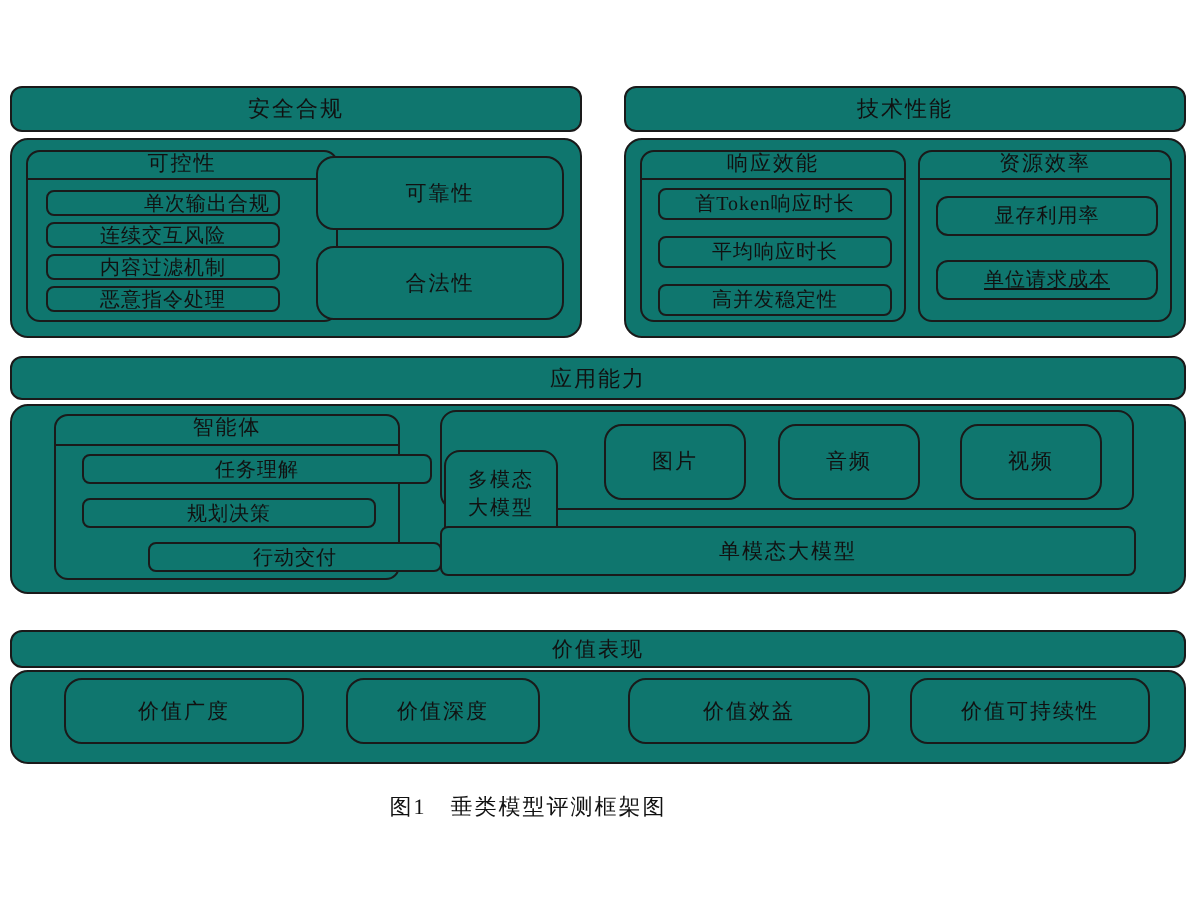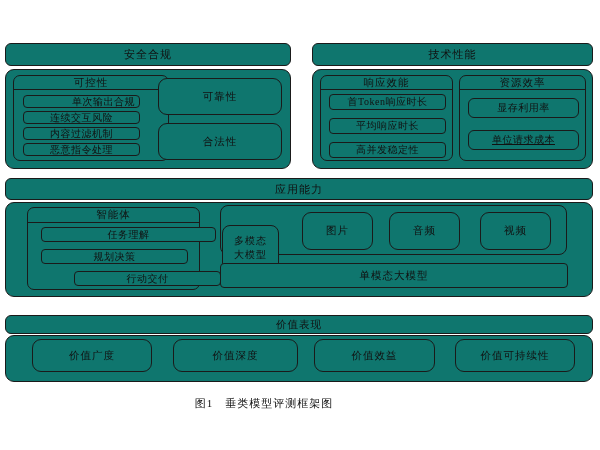--- a/index.html
+++ b/index.html
@@ -177,21 +177,21 @@
 
   <div class="abs" style="left:5px; top:315px; width:588px; height:67px;">
     <div class="bx hdr thick" style="left:0; top:0; width:588px; height:19px; font-size:10.5px;">
       <span>价值表现</span>
     </div>
     <div class="bx content thick" style="left:0; top:20px; width:588px; height:47px;"></div>
 
     <div class="bx cell" style="left:27px; top:24px; width:120px; height:33px;">
       <span>价值广度</span>
     </div>
-    <div class="bx cell" style="left:168px; top:24px; width:125px; height:33px;">
+    <div class="bx cell" style="left:168px; top:24px; width:97px; height:33px;">
       <span>价值深度</span>
     </div>
     <div class="bx cell" style="left:450px; top:24px; width:120px; height:33px;">
       <span>价值可持续性</span>
     </div>
     <div class="bx cell" style="left:309px; top:24px; width:121px; height:33px;">
       <span>价值效益</span>
     </div>
   </div>
 

